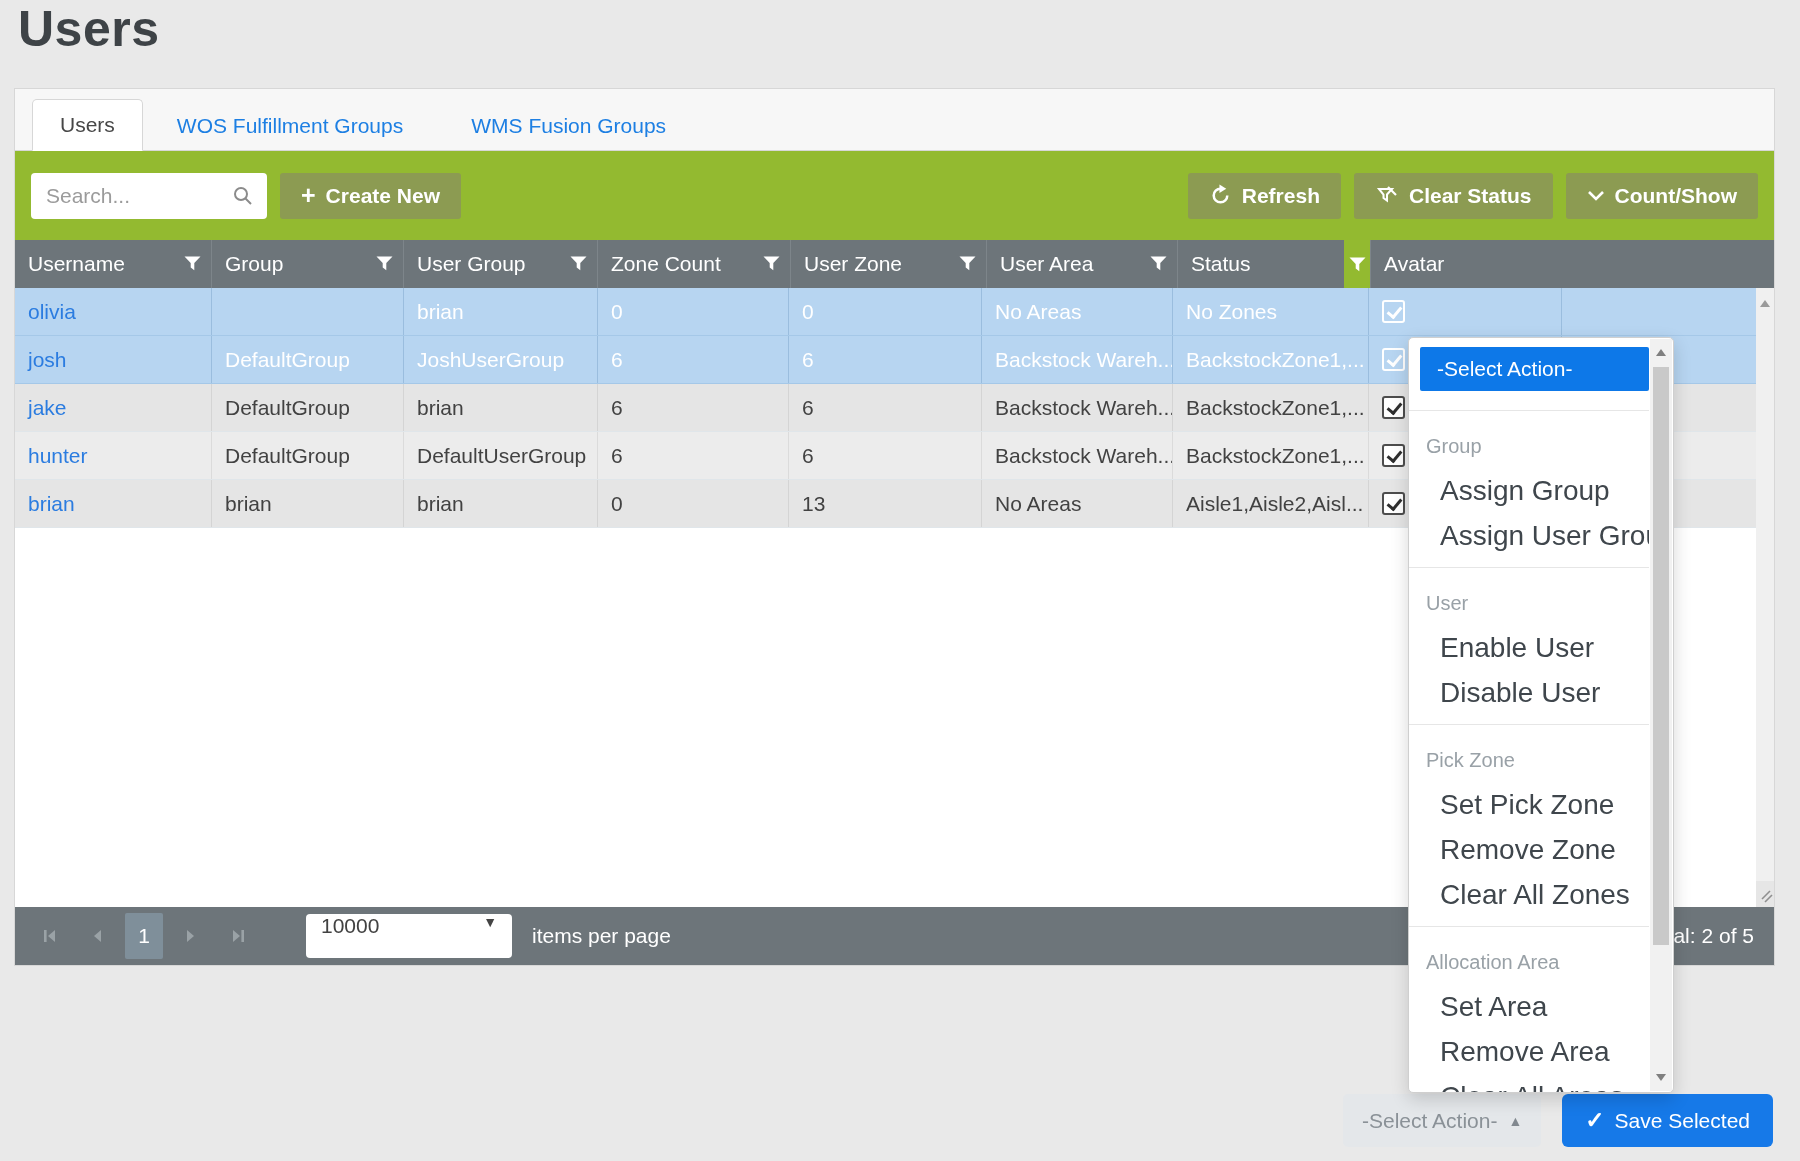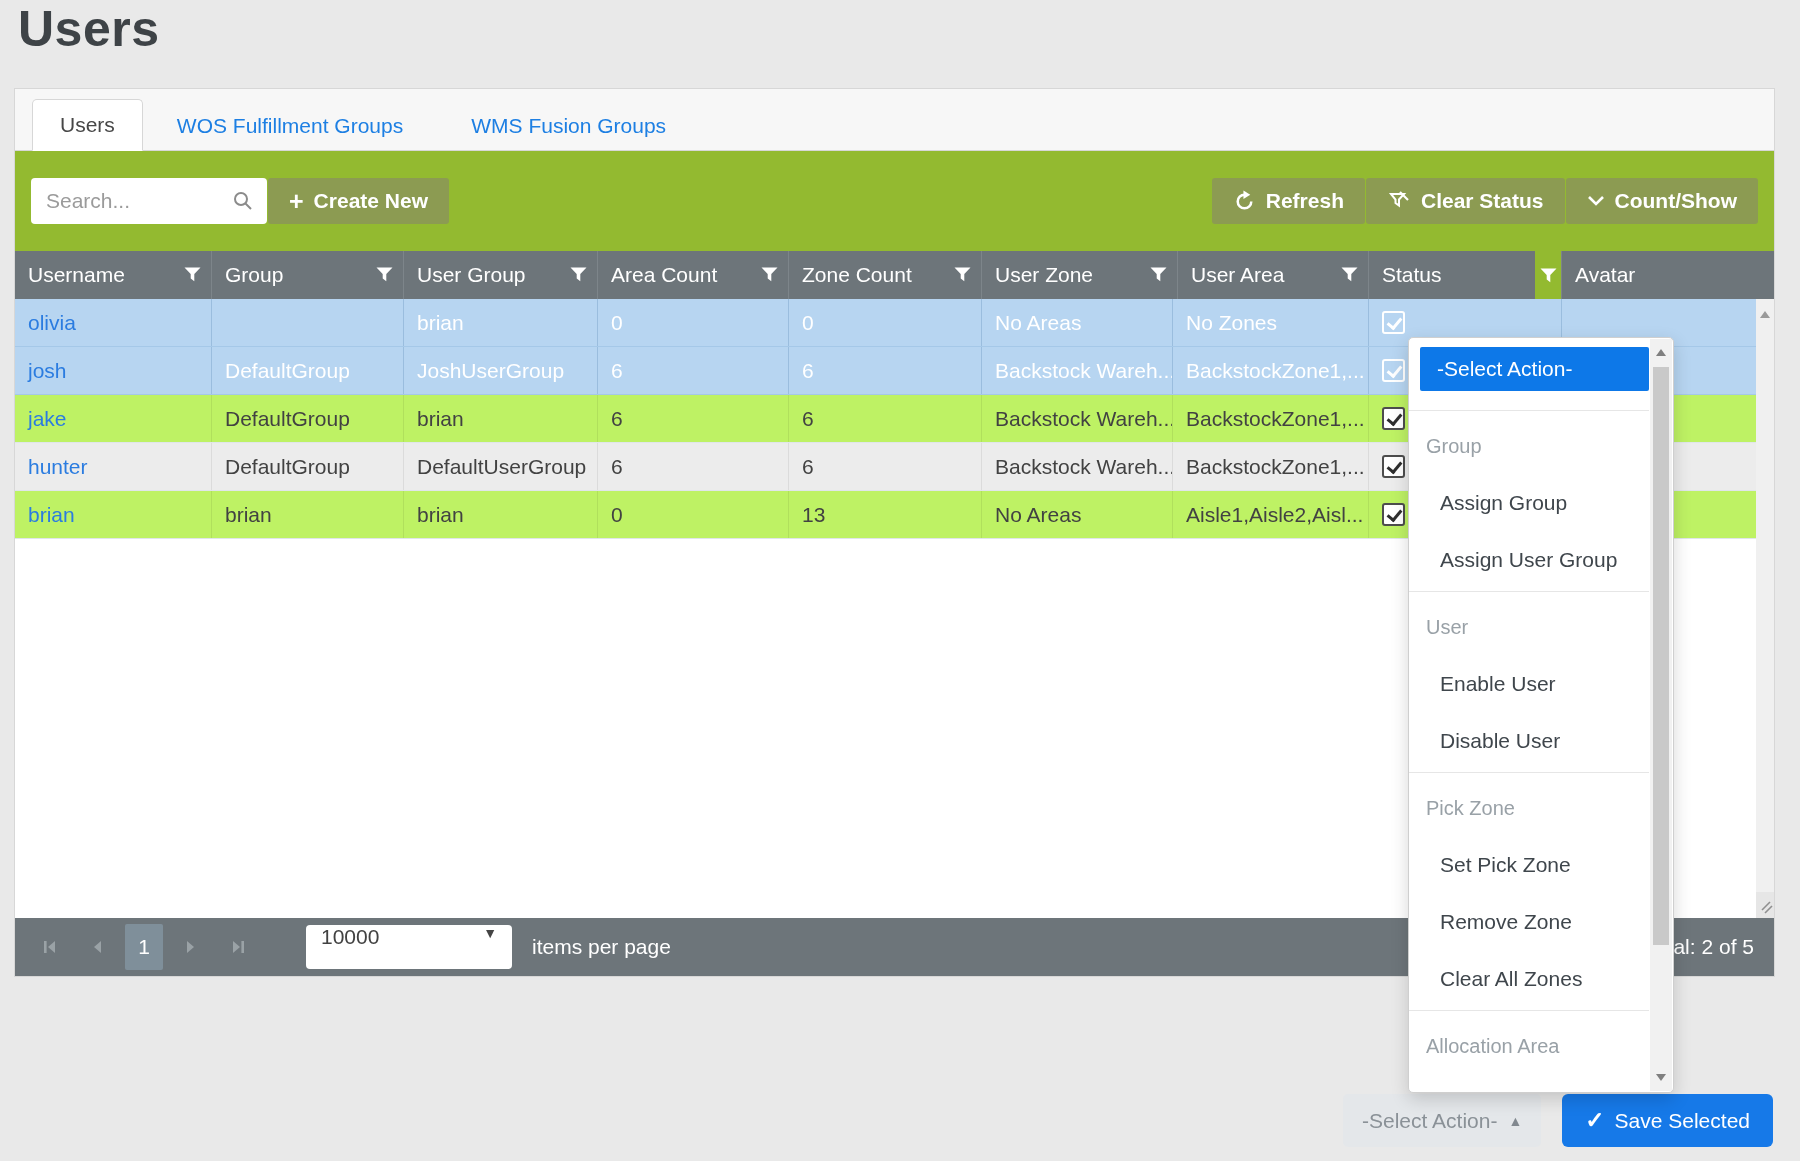--- a/index.html
+++ b/index.html
@@ -12,38 +12,38 @@
 
   
   .card{position:absolute;left:14px;top:88px;width:1761px;background:#fff;border:1px solid #d7d7d7;box-sizing:border-box}
 
   
   .tabstrip{display:flex;align-items:flex-end;background:#f7f7f7;border-bottom:1px solid #d7d7d7;height:61px;padding:0}
   .tab{font-size:21px;color:#1d7fe3;padding:0 34px;height:48px;display:flex;align-items:center;cursor:pointer;white-space:nowrap}
   .tab.active{background:#fff;color:#474747;border:1px solid #d7d7d7;border-bottom:1px solid #fff;border-radius:5px 5px 0 0;height:50px;margin-bottom:-1px;margin-left:17px;padding:0 27px}
 
   
-  .toolbar{height:64px;background:#93ba30;display:flex;align-items:center;padding:18px 16px;gap:1px}
+  .toolbar{height:89px;background:#93ba30;display:flex;align-items:center;padding:0 16px;gap:13px}
   .search-box{width:236px;height:46px;background:#fff;border-radius:4px;display:flex;align-items:center;padding:0 13px;box-sizing:border-box}
   .search-box input{border:none;outline:none;flex:1;min-width:0;font-size:21px;color:#555;background:transparent;font-family:inherit}
   .search-box input::placeholder{color:#9b9b9b}
   .tb-btn{height:46px;background:#8c9b52;color:#fff;border:none;border-radius:3px;font-size:21px;font-weight:600;display:flex;align-items:center;gap:10px;padding:0 21px;font-family:inherit;cursor:pointer;white-space:nowrap}
   .tb-btn .plus{font-size:25px;font-weight:700;line-height:1}
   .tb-spacer{flex:1}
 
   
   .grid-header{display:flex;background:#6d757a;height:48px;color:#fff}
   .hcell{display:flex;align-items:center;font-size:21px;padding-left:13px;box-sizing:border-box;position:relative;border-left:1px solid #7d858a;cursor:pointer;white-space:nowrap;overflow:hidden}
   .hcell:first-child{border-left:none}
   .hcell .funnel{position:absolute;right:10px;top:16px}
   .hcell .funnel-box{position:absolute;right:0;top:0;width:26px;height:48px;background:#93ba30;display:flex;align-items:center;justify-content:center}
 
   
   .grid-body{position:relative;height:619px;background:#fff;overflow:hidden}
-  .g-row{display:flex;height:48px;border-bottom:1px solid #e0e6ea;box-sizing:border-box;font-size:21px;color:#424242;background:#bef264;cursor:pointer}
+  .g-row{display:flex;height:48px;border-bottom:1px solid #e0e6ea;box-sizing:border-box;font-size:21px;color:#424242;background:#e5e5e5;cursor:pointer}
   .g-row.alt{background:#ececec}
   .g-row.selected{background:#b7d5f1;color:#fff;border-bottom-color:#a5c8e8}
   .cell{display:flex;align-items:center;padding-left:13px;box-sizing:border-box;border-left:1px solid rgba(0,0,0,.07);overflow:hidden;white-space:nowrap}
   .cell:first-child{border-left:none}
   .g-row.selected .cell{border-left-color:rgba(120,160,200,.45)}
   .user-link{color:#2b7ce0;text-decoration:none}
   .cb{width:23px;height:23px;border:2px solid #4d4d4d;border-radius:3px;background:#fff;position:relative;display:inline-block;box-sizing:border-box}
   .cb .tick{position:absolute;left:6px;top:2px;width:6px;height:11px;border-right:3px solid #2e2e2e;border-bottom:3px solid #2e2e2e;transform:rotate(40deg)}
   .g-row.selected .cb{border-color:#fff;background:transparent}
   .g-row.selected .cb .tick{border-color:#fff}
@@ -70,21 +70,21 @@
   .btn-ghost .caret{font-size:14px;color:#81888f}
   .btn-primary{background:#1679e8;color:#fff;font-size:21px;border:none;border-radius:6px;padding:0 23px;height:53px;display:flex;align-items:center;gap:10px;font-family:inherit;cursor:pointer}
   .btn-primary .chk{font-size:23px;font-weight:700;line-height:1}
 
   
   .action-menu{position:absolute;left:1408px;top:337px;width:266px;height:756px;background:#fff;border:1px solid #cfcfcf;border-radius:5px;box-shadow:0 6px 18px rgba(0,0,0,.16);z-index:50;box-sizing:border-box;overflow:hidden}
   .menu-inner{position:absolute;left:0;top:0;right:24px;bottom:0;overflow:hidden;padding-top:9px}
   .menu-selected{margin-left:11px;height:44px;background:#0d78e8;color:#fff;font-size:21px;display:flex;align-items:center;padding-left:17px;border-radius:2px;cursor:pointer}
   .menu-divider{height:1px;background:#e6e6e6;margin-top:19px}
   .menu-group-label{margin:23px 0 0 17px;font-size:20px;color:#99a1a7;line-height:24px;white-space:nowrap}
-  .menu-item{margin:33px 0 0 31px;font-size:21px;color:#3f464c;line-height:24px;cursor:pointer;white-space:nowrap}
+  .menu-item{margin:21px 0 0 31px;font-size:28px;color:#3f464c;line-height:24px;cursor:pointer;white-space:nowrap}
   .menu-sb{position:absolute;top:1px;bottom:1px;right:1px;width:22px;background:#f1f1f1}
   .menu-sb .sbu{position:absolute;top:10px;left:6px;width:0;height:0;border-left:5px solid transparent;border-right:5px solid transparent;border-bottom:7px solid #7f7f7f}
   .menu-sb .sbd{position:absolute;bottom:10px;left:6px;width:0;height:0;border-left:5px solid transparent;border-right:5px solid transparent;border-top:7px solid #7f7f7f}
   .menu-sb .thumb{position:absolute;top:28px;height:578px;left:3px;right:3px;background:#c9c9c9}
 </style>
 </head>
 <body>
 
 <h1 class="page-title">Users</h1>
 
@@ -151,28 +151,20 @@
       <div class="hcell" style="width: 192px;">
         <span>Group</span>
         <span>
           <svg class="funnel" width="17" height="15" viewBox="0 0 17 15">
             <path d="M0.5 0.5h16L10.3 7v7.3L6.7 11.6V7L0.5 0.5z" fill="#fff"></path>
           </svg>
         </span>
       </div>
       <div class="hcell" style="width: 194px;">
         <span>User Group</span>
-        <span>
-          <svg class="funnel" width="17" height="15" viewBox="0 0 17 15">
-            <path d="M0.5 0.5h16L10.3 7v7.3L6.7 11.6V7L0.5 0.5z" fill="#fff"></path>
-          </svg>
-        </span>
-      </div>
-      <div class="hcell" style="width: 191px;">
-        <span>Area Count</span>
         <span>
           <svg class="funnel" width="17" height="15" viewBox="0 0 17 15">
             <path d="M0.5 0.5h16L10.3 7v7.3L6.7 11.6V7L0.5 0.5z" fill="#fff"></path>
           </svg>
         </span>
       </div>
       <div class="hcell" style="width: 193px;">
         <span>Zone Count</span>
         <span>
           <svg class="funnel" width="17" height="15" viewBox="0 0 17 15">

